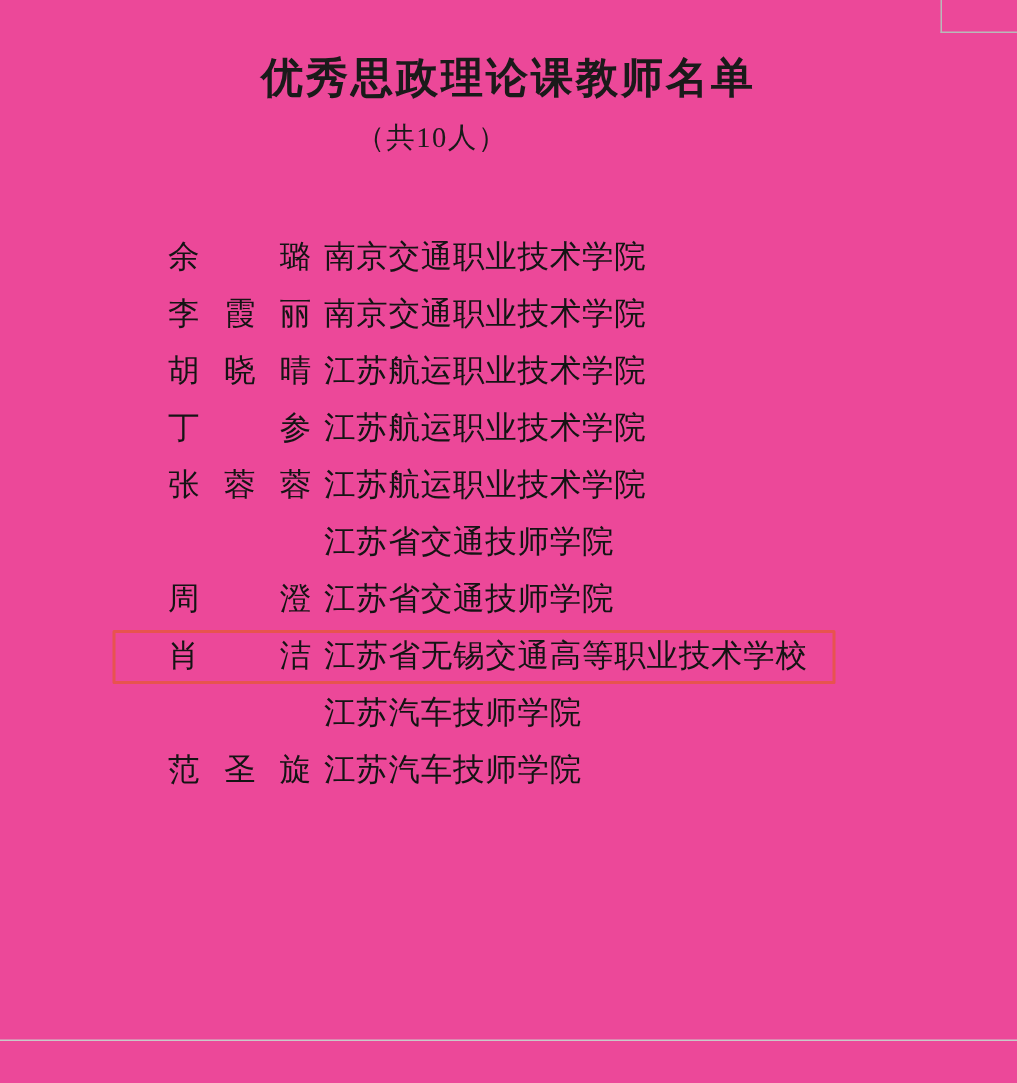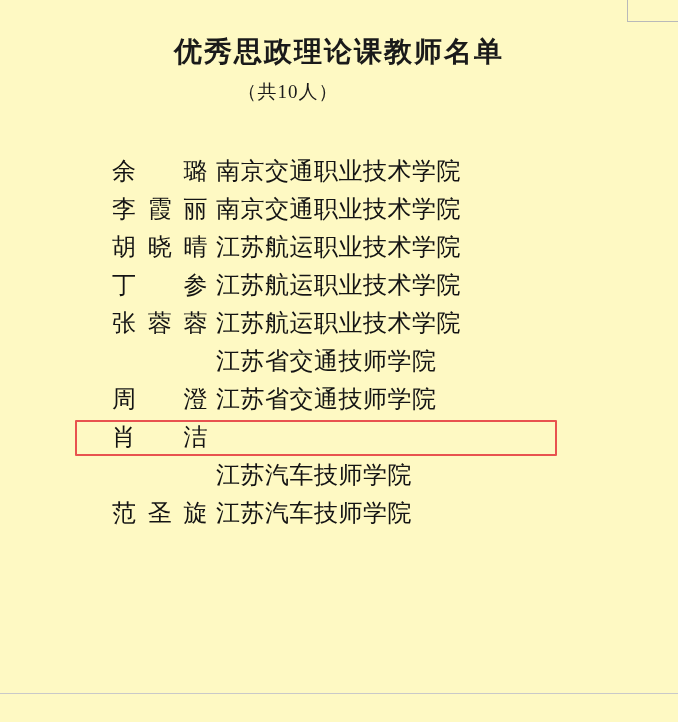--- a/index.html
+++ b/index.html
@@ -13,21 +13,21 @@
     font-family: "Liberation Serif", serif;
     overflow: hidden;
     position: relative;
   }
   .page {
     position: absolute;
     left: 0;
     top: 0;
     width: 678px;
     height: 722px;
-    background: #fef9c3;
+    background: #ec4899;
   }
   
   .corner-mark-v {
     position: absolute;
     left: 627px;
     top: 0px;
     width: 1px;
     height: 22px;
     background: #b9b9b9;
   }
@@ -73,21 +73,21 @@
     position: absolute;
     left: 0;
     top: 152px;
     width: 678px;
   }
   .entry {
     position: relative;
     height: 38px;
     display: flex;
     align-items: center;
-    font-size: 24px;
+    font-size: 21px;
     color: #141414;
     letter-spacing: 0.5px;
   }
   .entry .name {
     position: absolute;
     left: 112px;
     width: 96px;
     text-align: justify;
     text-align-last: justify;
     white-space: nowrap;
@@ -155,20 +155,21 @@
       <span class="org">江苏省交通技师学院</span>
     </div>
 
     <div class="entry">
       <span class="name">周　澄</span>
       <span class="org">江苏省交通技师学院</span>
     </div>
 
     <div class="entry highlight">
       <span class="name">肖　洁</span>
+      <span class="org">江苏省无锡交通高等职业技术学校</span>
     </div>
 
     <div class="entry">
       <span class="org">江苏汽车技师学院</span>
     </div>
 
     <div class="entry">
       <span class="name">范圣旋</span>
       <span class="org">江苏汽车技师学院</span>
     </div>

